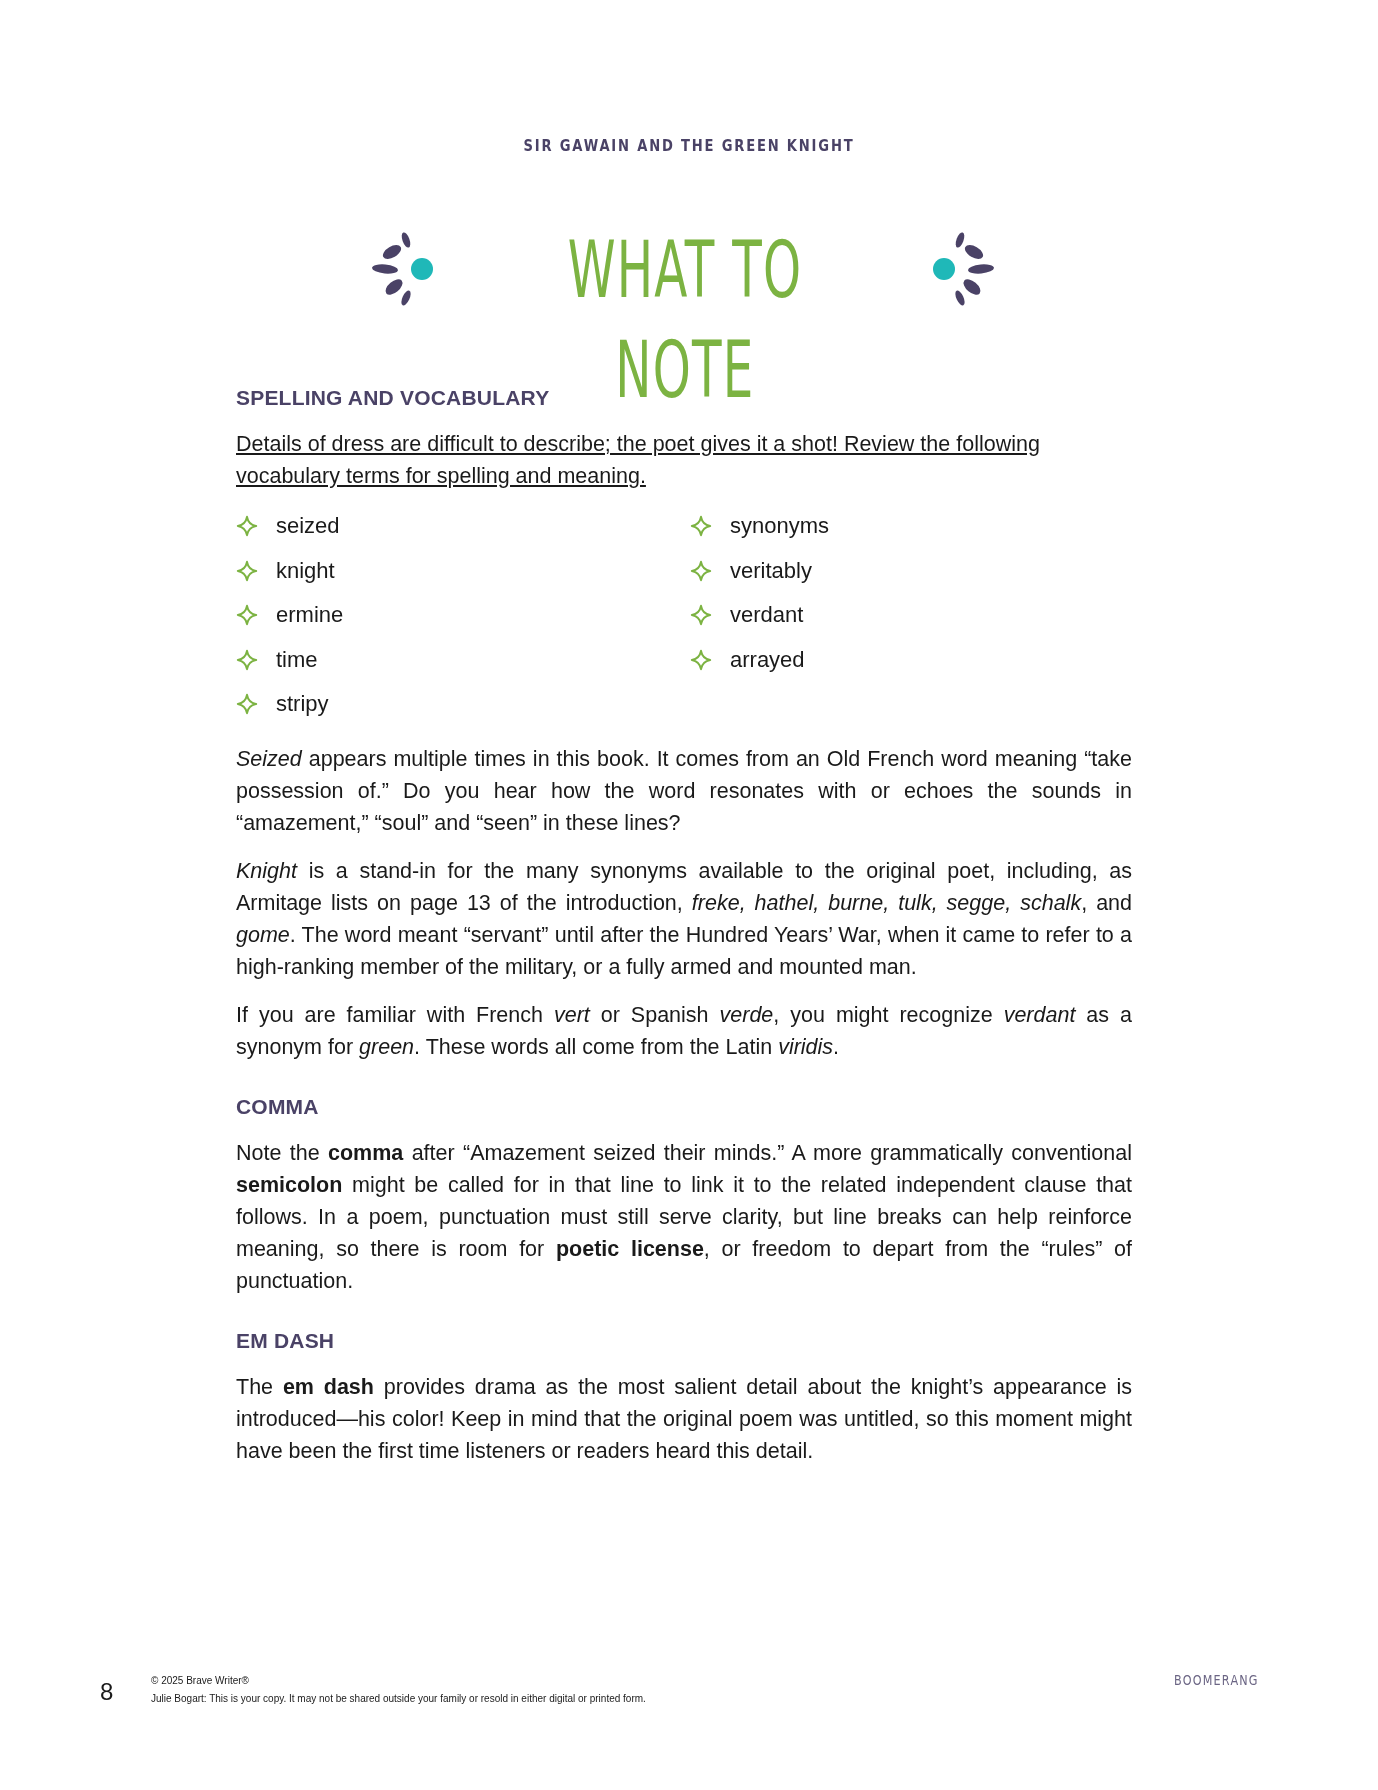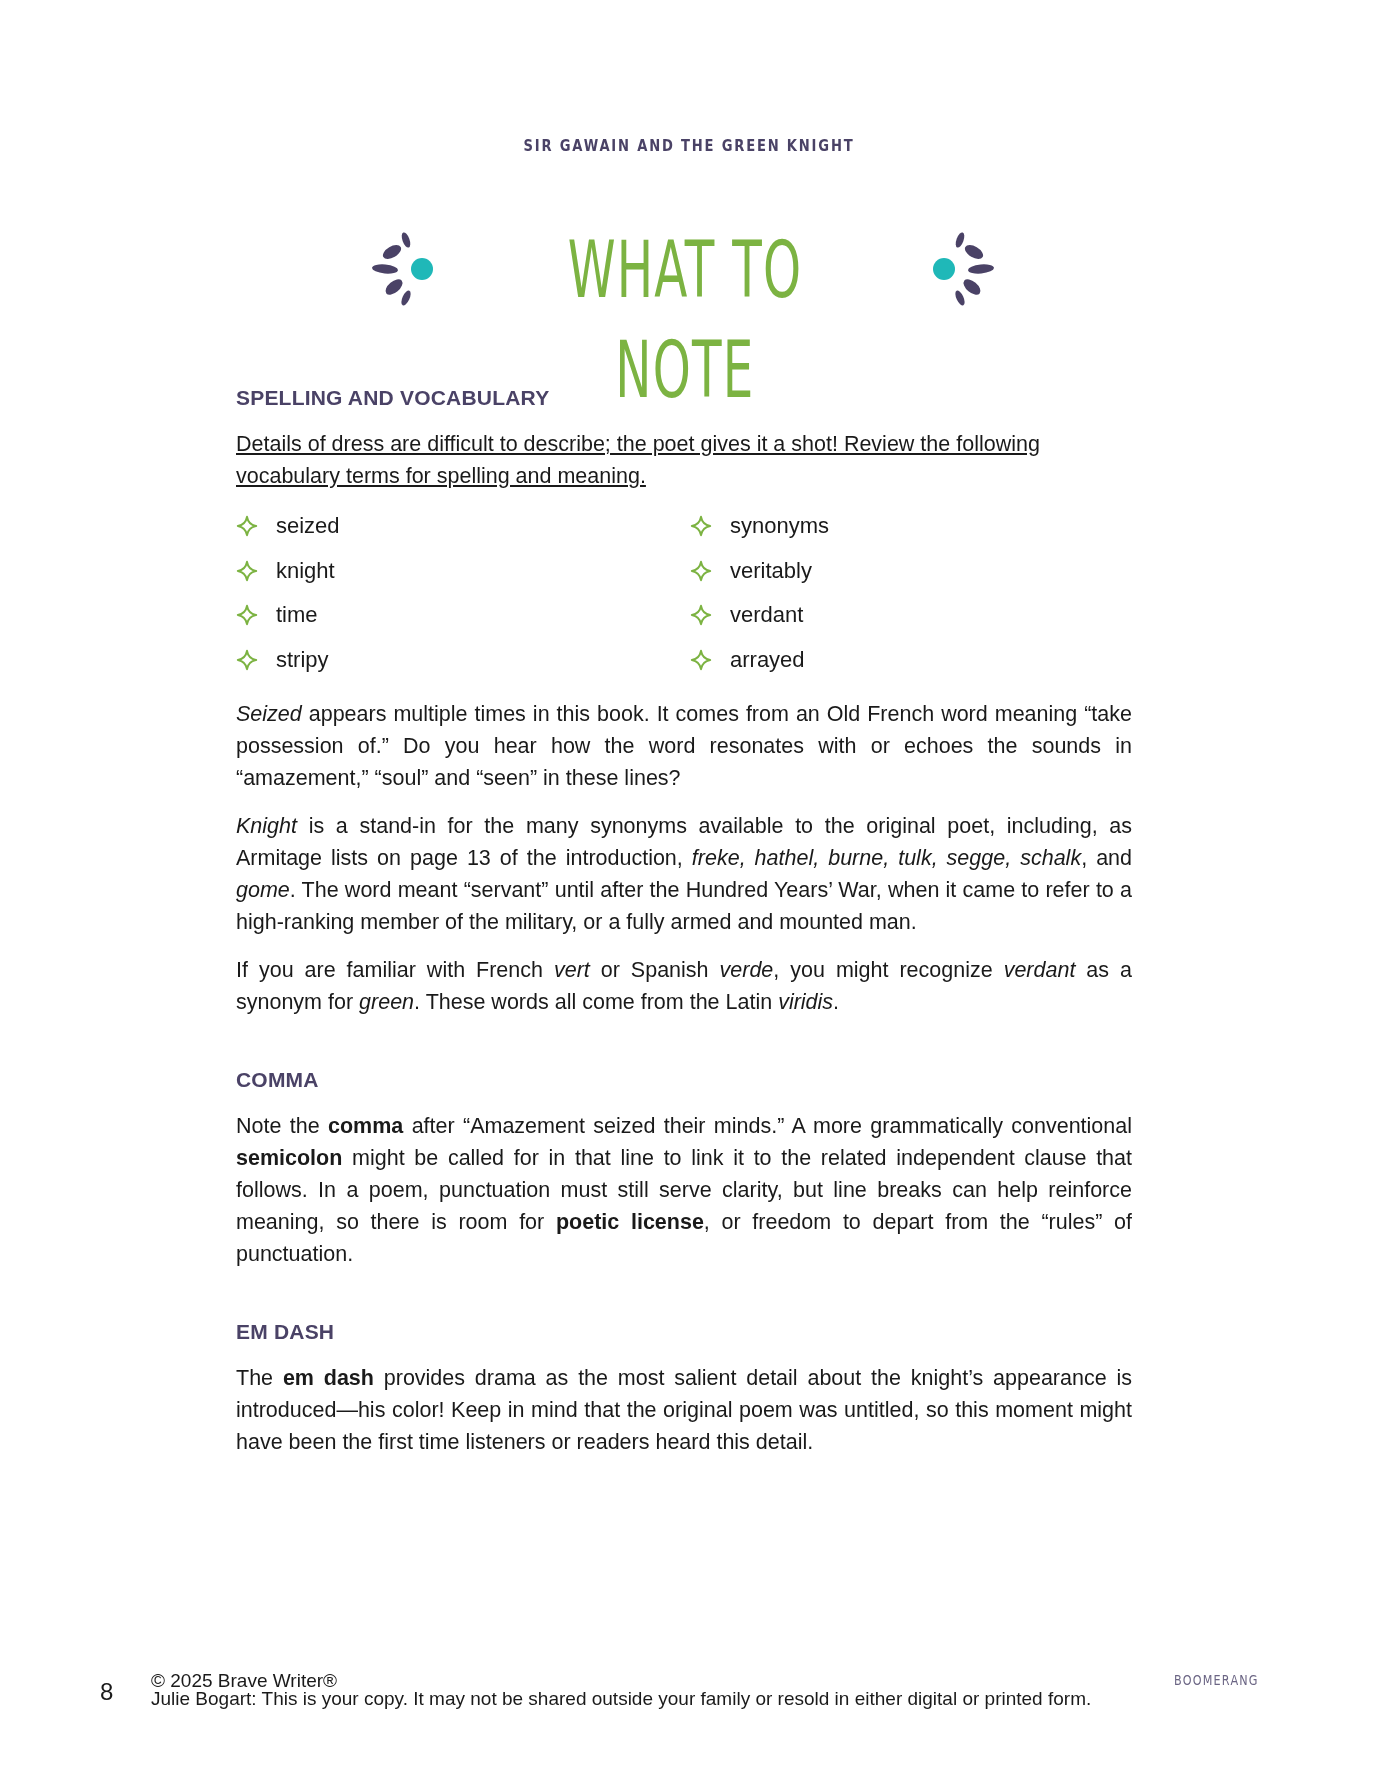--- a/index.html
+++ b/index.html
@@ -70,34 +70,34 @@
       row-gap: 0;
     }
     .vocab-item {
       display: flex; align-items: center;
       height: 44.5px;
       font-size: 22px;
       color: #1a1a1a;
     }
     .vocab-item svg { width: 22px; height: 22px; margin-right: 18px; flex-shrink: 0; }
     .para-gap { margin-top: 16px; }
-    .sec-gap { margin-top: 48px; }
+    .sec-gap { margin-top: 30px; }
     .head-gap { margin-top: 16px; }
     em { font-style: italic; }
     strong { font-weight: bold; }
     .footer {
       position: absolute; top: 1672px; left: 0; width: 1378px; height: 40px;
     }
     .page-number {
       position: absolute; left: 100px; top: 6px;
       font-size: 24px; color: #1a1a1a;
     }
     .footer-text {
       position: absolute; left: 151px; top: 0;
-      font-size: 19px; line-height: 18px; color: #1a1a1a;
+      font-size: 10px; line-height: 18px; color: #1a1a1a;
     }
     .brand-mark {
       position: absolute; left: 1174px; top: 0;
       font-family: "DejaVu Sans", sans-serif;
       font-size: 14px; letter-spacing: 1.5px;
       color: #6b6584;
       transform: scaleX(0.8);
       transform-origin: left;
     }
   </style>
@@ -147,20 +147,26 @@
           <div class="vocab-item">
             <svg viewBox="0 0 24 24">
                 <path d="M12 2 Q13.5 10.5 22 12 Q13.5 13.5 12 22 Q10.5 13.5 2 12 Q10.5 10.5 12 2 Z" fill="none" stroke="#7cb342" stroke-width="2.2" stroke-linejoin="round"></path>
               </svg>
             <span>knight</span>
           </div>
           <div class="vocab-item">
             <svg viewBox="0 0 24 24">
                 <path d="M12 2 Q13.5 10.5 22 12 Q13.5 13.5 12 22 Q10.5 13.5 2 12 Q10.5 10.5 12 2 Z" fill="none" stroke="#7cb342" stroke-width="2.2" stroke-linejoin="round"></path>
               </svg>
+            <span>ermine</span>
+          </div>
+          <div class="vocab-item">
+            <svg viewBox="0 0 24 24">
+                <path d="M12 2 Q13.5 10.5 22 12 Q13.5 13.5 12 22 Q10.5 13.5 2 12 Q10.5 10.5 12 2 Z" fill="none" stroke="#7cb342" stroke-width="2.2" stroke-linejoin="round"></path>
+              </svg>
             <span>time</span>
           </div>
           <div class="vocab-item">
             <svg viewBox="0 0 24 24">
                 <path d="M12 2 Q13.5 10.5 22 12 Q13.5 13.5 12 22 Q10.5 13.5 2 12 Q10.5 10.5 12 2 Z" fill="none" stroke="#7cb342" stroke-width="2.2" stroke-linejoin="round"></path>
               </svg>
             <span>stripy</span>
           </div>
         </div>
         <div class="vocab-col">

